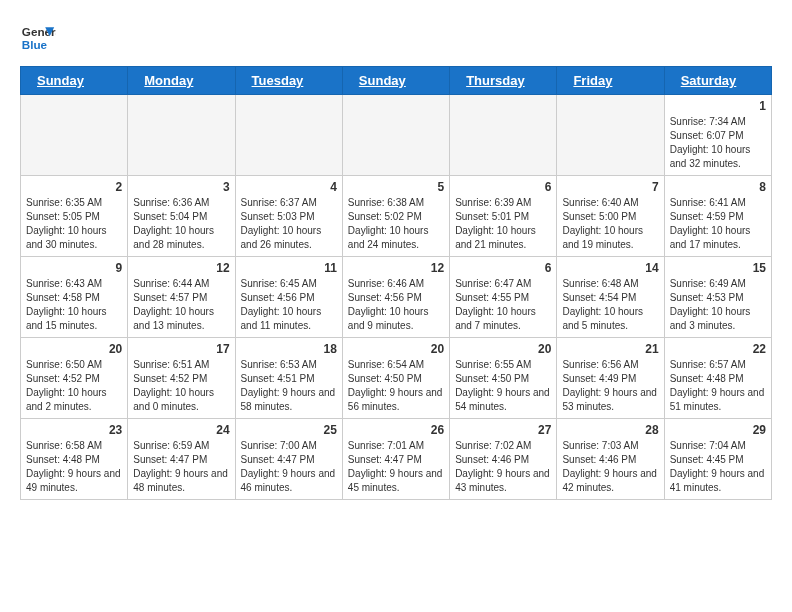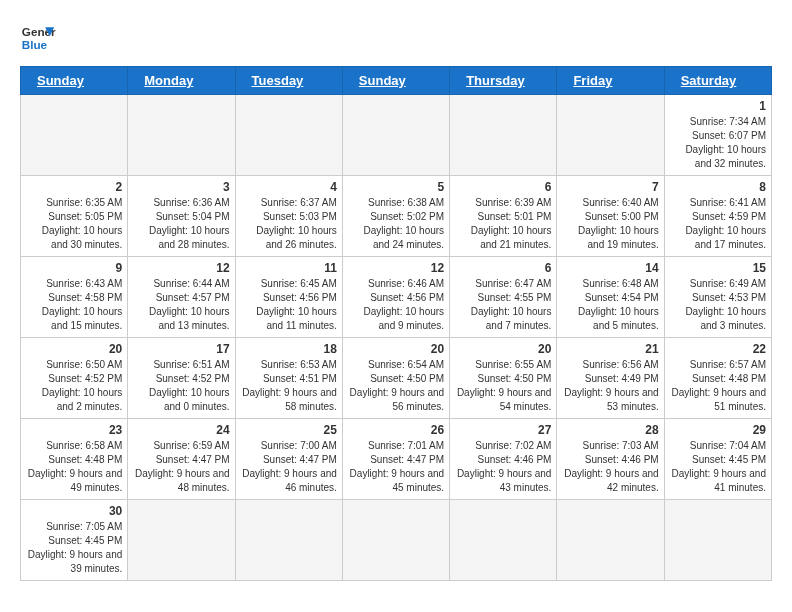--- a/index.html
+++ b/index.html
@@ -70,21 +70,20 @@
       font-size: 12px;
       font-weight: bold;
       display: block;
       margin-bottom: 2px;
       text-align: right;
     }
     .day-info {
       font-size: 10px;
       color: #333;
       line-height: 1.4;
-      text-align: right;
     }
   </style>
 </head>
 <body>
 
 <div class="header-area">
   <div class="logo">
     <svg class="logo-icon" viewBox="0 0 40 40">
       <text x="2" y="18" font-size="13" font-weight="bold" fill="#333">General</text>
       <text x="2" y="32" font-size="13" font-weight="bold" fill="#1a73c8">Blue</text>
@@ -235,26 +234,14 @@
         </td>
         <td>
           <span class="day-number">28</span>
           <div class="day-info">Sunrise: 7:03 AM<br>Sunset: 4:46 PM<br>Daylight: 9 hours and 42 minutes.</div>
         </td>
         <td>
           <span class="day-number">29</span>
           <div class="day-info">Sunrise: 7:04 AM<br>Sunset: 4:45 PM<br>Daylight: 9 hours and 41 minutes.</div>
         </td>
       </tr>
-      <tr>
-        <td>
-          <span class="day-number">30</span>
-          <div class="day-info">Sunrise: 7:05 AM<br>Sunset: 4:45 PM<br>Daylight: 9 hours and 39 minutes.</div>
-        </td>
-        <td class="empty"></td>
-        <td class="empty"></td>
-        <td class="empty"></td>
-        <td class="empty"></td>
-        <td class="empty"></td>
-        <td class="empty"></td>
-      </tr>
     </tbody>
 </table>
 
 </body></html>

